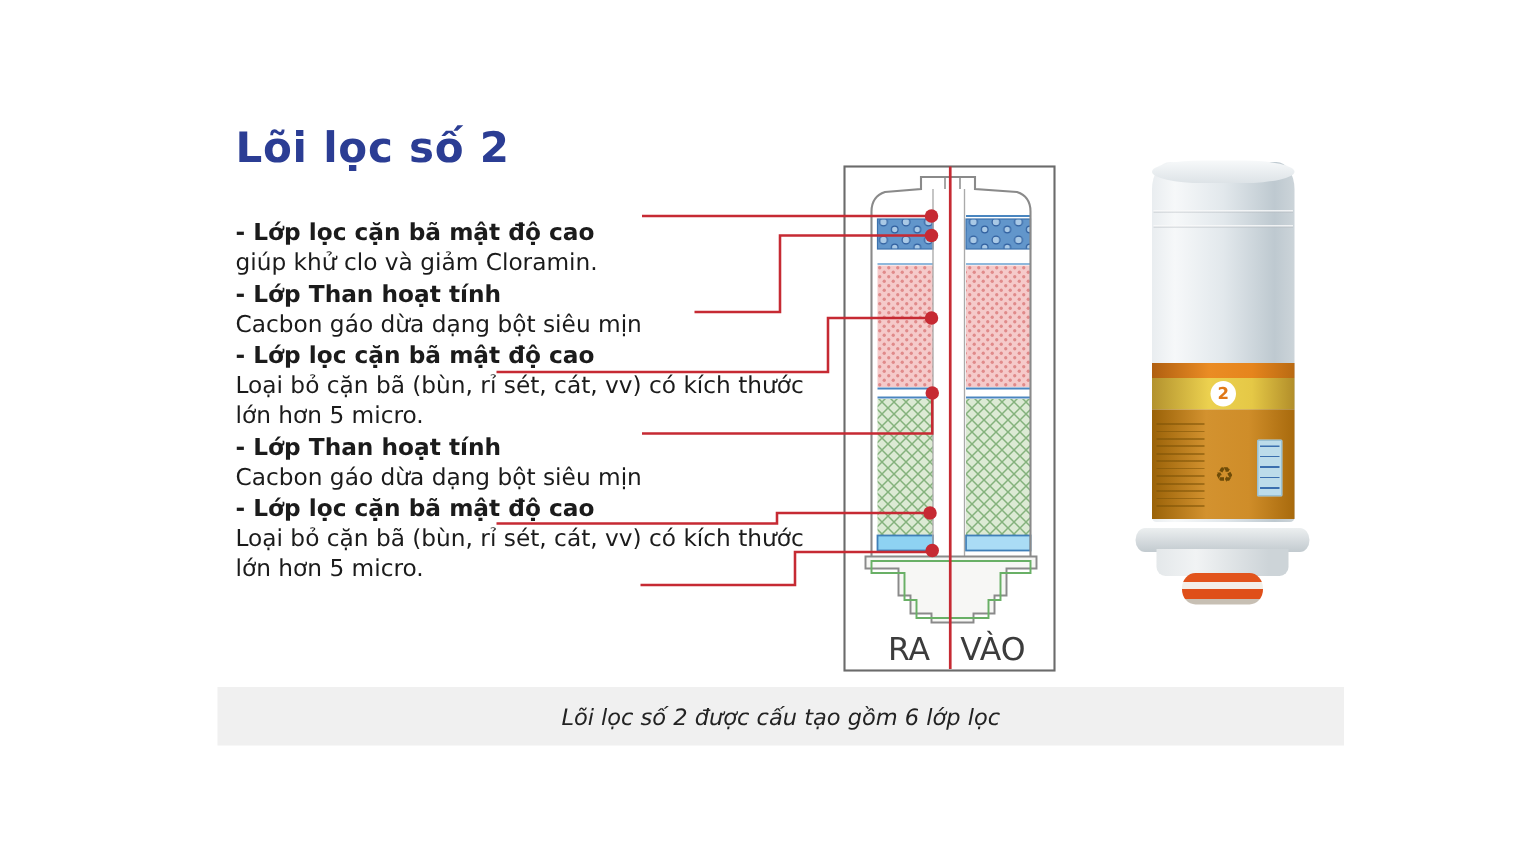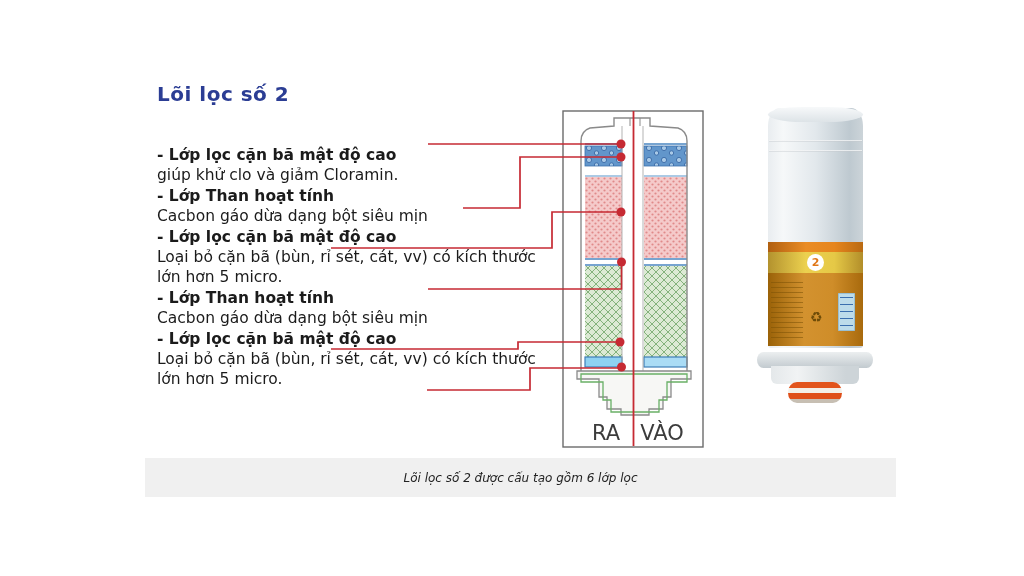--- a/index.html
+++ b/index.html
@@ -2,21 +2,21 @@
 <html><head>
 <meta charset="utf-8">
 <style>
   * { margin:0; padding:0; box-sizing:border-box; }
   html,body { width:1024px; height:576px; background:#ffffff; }
   body { font-family:"DejaVu Sans","Liberation Sans",sans-serif; }
   #stage { position:relative; width:1024px; height:576px; background:#fff; overflow:hidden; }
 
   .page-title {
     position:absolute; left:157px; top:82px;
-    font-size:20px; font-weight:bold; color:#2b3d94; letter-spacing:.5px;
+    font-size:28px; font-weight:bold; color:#2b3d94; letter-spacing:.5px;
   }
 
   .layer-text {
     position:absolute; left:157px; top:145px;
     font-size:15.5px; line-height:20.4px; color:#1b1b1b; white-space:nowrap;
   }
   .lname { font-weight:bold; }
   .ldesc { font-weight:normal; }
 
   .overlay-svg { position:absolute; left:0; top:0; pointer-events:none; }
@@ -69,21 +69,21 @@
     border-radius:0 0 6px 6px; }
   .orings { position:absolute; left:36px; top:282px; width:54px; height:21px;
     border-radius:9px / 10px;
     background:linear-gradient(180deg,#e2541c 0 29%,#f3efe8 29% 52%,#df4f19 52% 81%,#c7bfb3 81% 100%); }
 
   
   .caption-bar {
     position:absolute; left:145px; top:458px; width:751px; height:39px;
     background:#f0f0f0; display:flex; align-items:center; justify-content:center;
   }
-  .caption-text { font-style:italic; font-size:12px; color:#232323; }
+  .caption-text { font-style:italic; font-size:15px; color:#232323; }
 </style>
 </head>
 <body>
 
 <div id="stage">
 
   <div class="page-title">Lõi lọc số 2</div>
 
   <div class="layer-text">
       <div>

